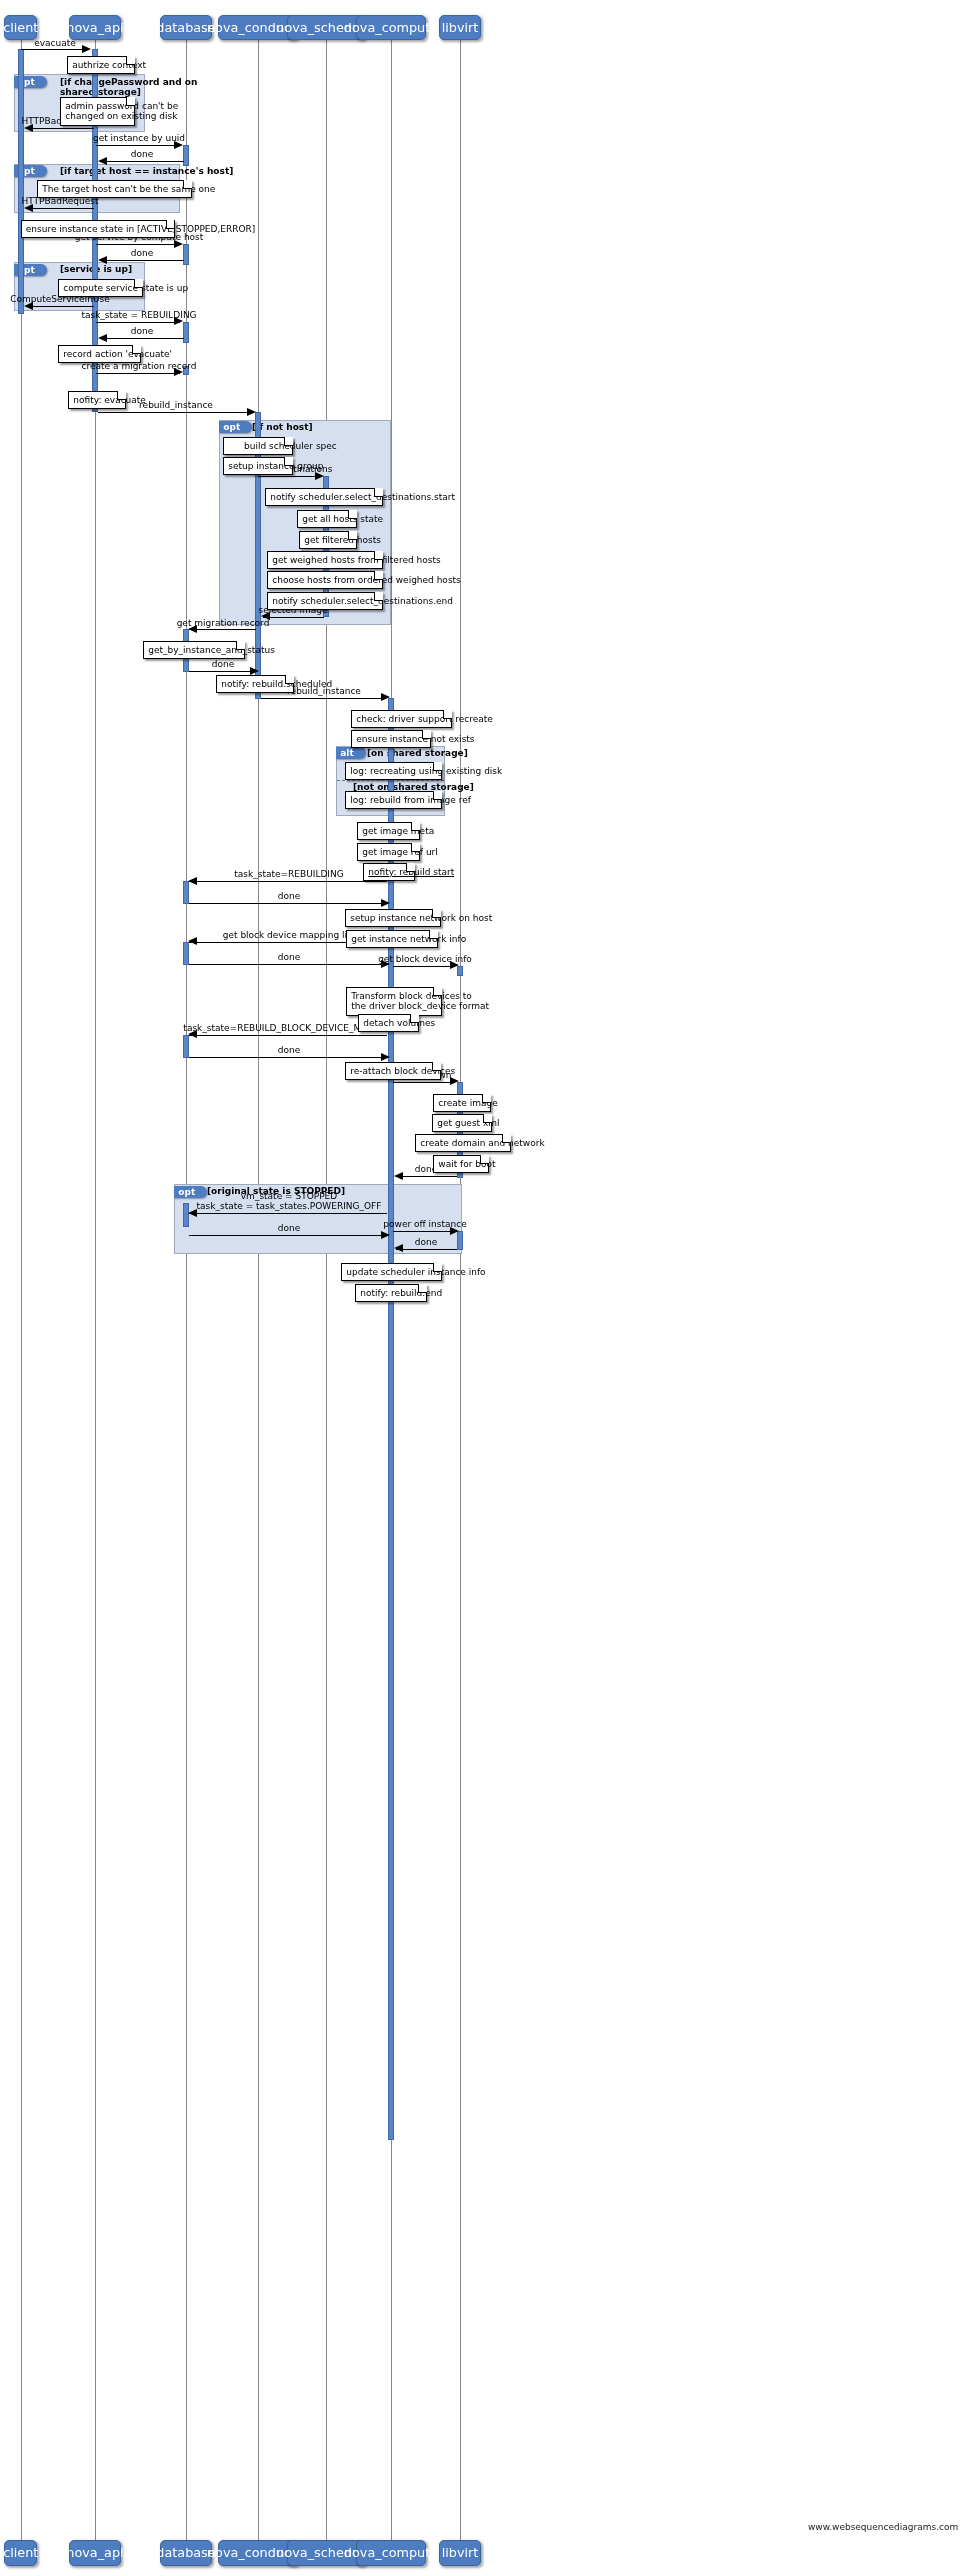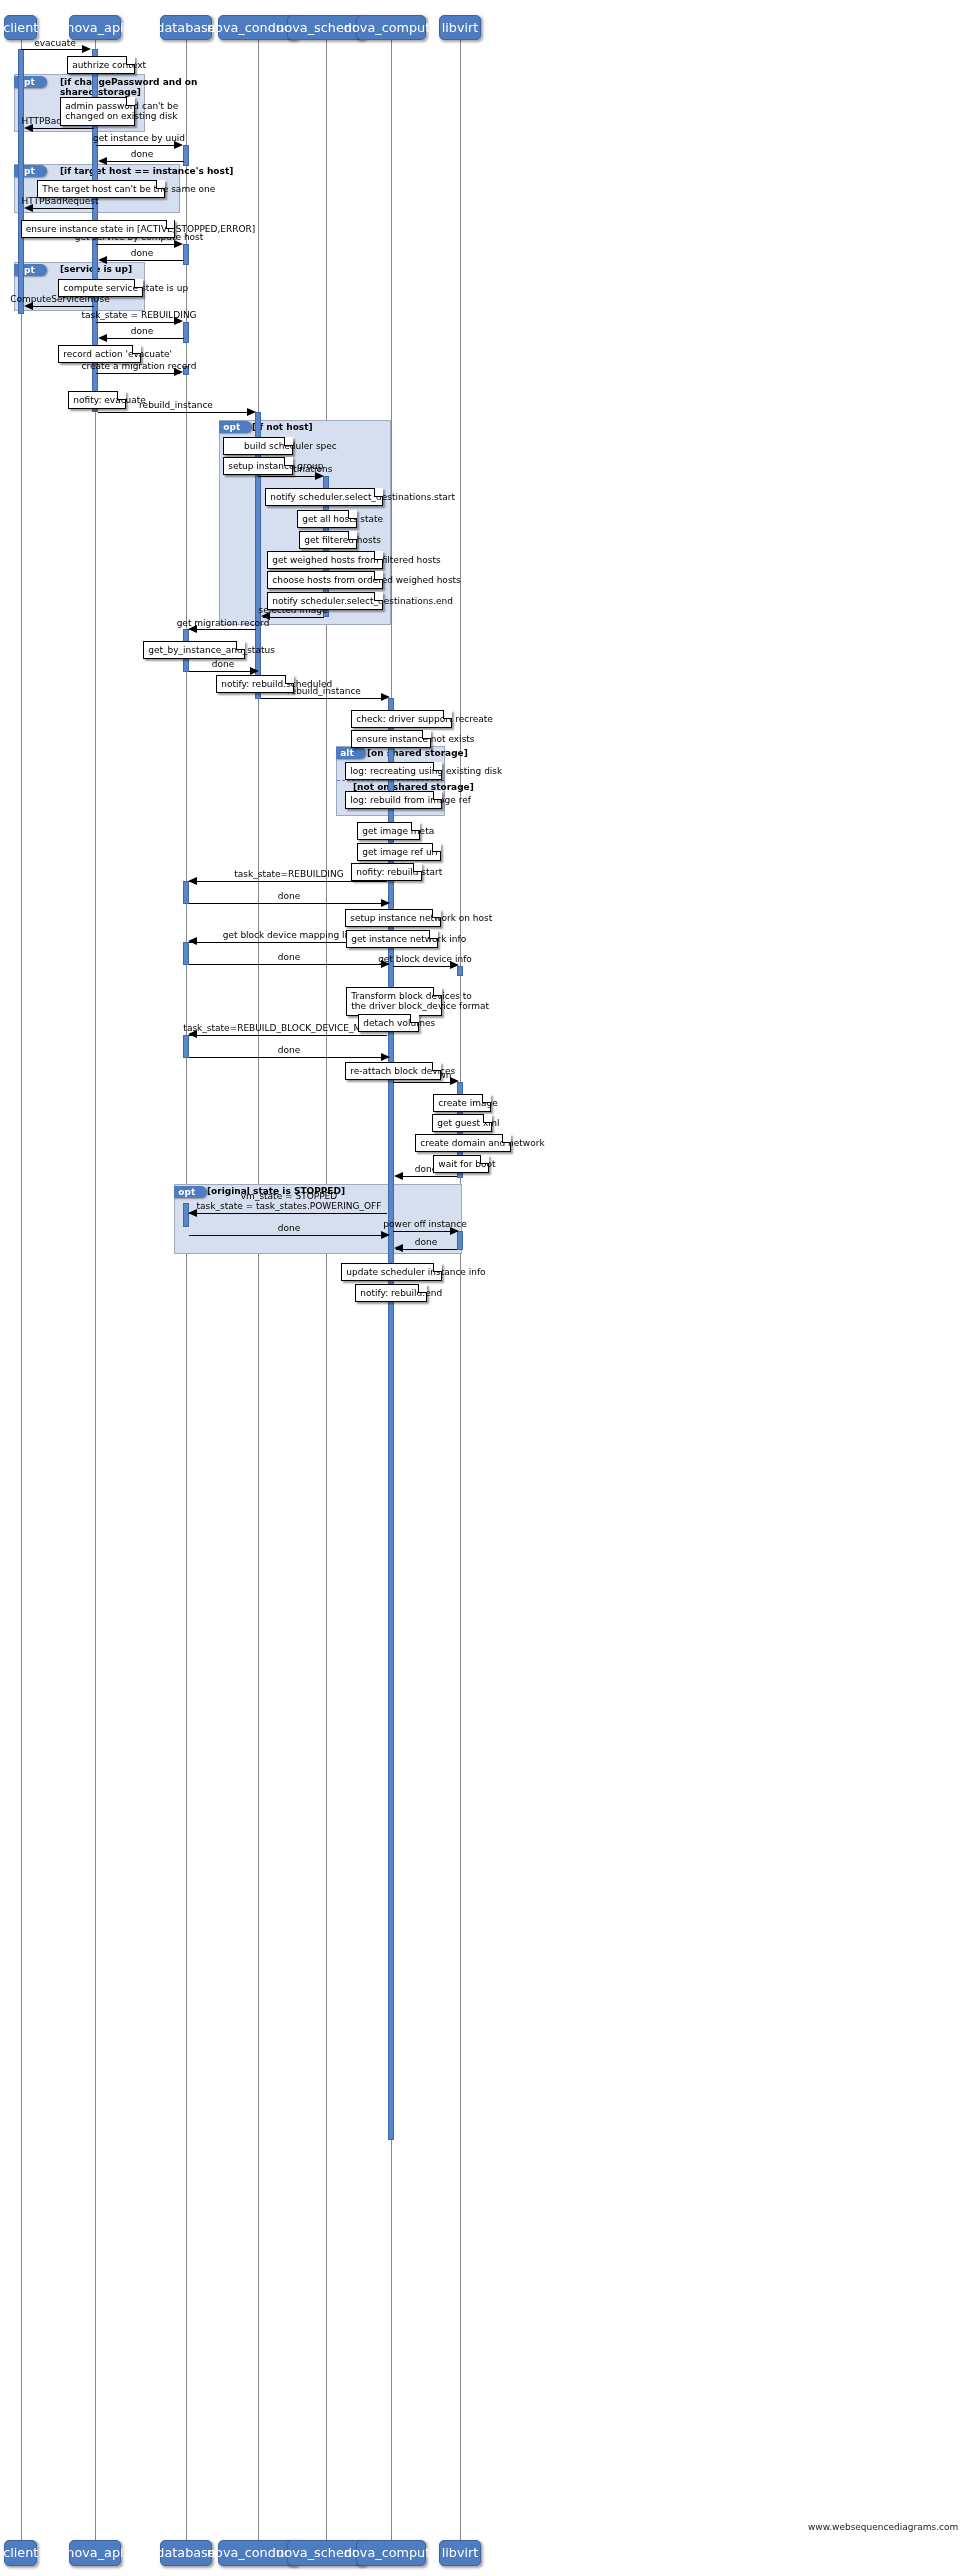--- a/index.html
+++ b/index.html
@@ -274,21 +274,21 @@
   <div class="arrow r" style="left:450px; top:1227px;"></div>
   <div class="mlabel" style="left:425px; top:1219px;">power off instance</div>
 
   <div class="msg" style="left:396px; top:1249px; width:61px;"></div>
   <div class="arrow l" style="left:394px; top:1244px;"></div>
   <div class="mlabel" style="left:426px; top:1237px;">done</div>
 
   <div class="note" style="left:67px;  top:56px;  width:68px;">authrize context</div>
   <div class="note" style="left:60px;  top:97px; width:75px;">admin password can't be
 changed on existing disk</div>
-  <div class="note" style="left:37px;  top:180px; width:128px;text-align:center;">The target host can't be the same one</div>
+  <div class="note" style="left:37px;  top:180px; width:155px;text-align:center;">The target host can't be the same one</div>
   <div class="note" style="left:20.5px;  top:220px; width:154px;">ensure instance state in [ACTIVE,STOPPED,ERROR]</div>
   <div class="note" style="left:58px;  top:279px; width:85px;">compute service state is up</div>
   <div class="note" style="left:58px;  top:345px; width:83px;">record action 'evacuate'</div>
   <div class="note" style="left:68px;  top:391px; width:58px;">nofity: evacuate</div>
 
   <div class="note" style="left:223px; top:437px; width:70px;padding-left:20px;">build scheduler spec</div>
   <div class="note" style="left:223px; top:457px; width:70px;">setup instance group</div>
   <div class="note" style="left:265px; top:488px; width:118px;">notify scheduler.select_destinations.start</div>
   <div class="note" style="left:297px; top:510px; width:60px;">get all hosts state</div>
   <div class="note" style="left:299px; top:531px; width:58px;">get filtered hosts</div>
@@ -297,22 +297,22 @@
   <div class="note" style="left:267px; top:592px; width:116px;">notify scheduler.select_destinations.end</div>
 
   <div class="note" style="left:143px; top:641px; width:102px;">get_by_instance_and_status</div>
   <div class="note" style="left:216px; top:675px; width:78px;">notify: rebuild.scheduled</div>
 
   <div class="note" style="left:351px; top:710px; width:101px;">check: driver support recreate</div>
   <div class="note" style="left:351px; top:730px; width:80px;">ensure instance not exists</div>
   <div class="note" style="left:345px; top:762px; width:97px;">log: recreating using existing disk</div>
   <div class="note" style="left:345px; top:791px; width:97px;">log: rebuild from image ref</div>
   <div class="note" style="left:357px; top:822px; width:63px;">get image meta</div>
-  <div class="note" style="left:357px; top:843px; width:84px;">get image ref url</div>
-  <div class="note" style="left:351px; top:863px; width:71px;">nofity: rebuild start</div>
+  <div class="note" style="left:357px; top:843px; width:63px;">get image ref url</div>
+  <div class="note" style="left:363px; top:863px; width:52px;text-decoration:underline;">nofity: rebuild start</div>
   <div class="note" style="left:345px; top:909px; width:96px;">setup instance network on host</div>
   <div class="note" style="left:346px; top:930px; width:92px;">get instance network info</div>
   <div class="note" style="left:346px; top:987px; width:96px;">Transform block devices to
 the driver block_device format</div>
   <div class="note" style="left:358px; top:1014px; width:61px;">detach volumes</div>
   <div class="note" style="left:345px; top:1062px; width:96px;">re-attach block devices</div>
 
   <div class="note" style="left:433px; top:1094px; width:58px;">create image</div>
   <div class="note" style="left:432px; top:1114px; width:60px;">get guest xml</div>
   <div class="note" style="left:415px; top:1134px; width:96px;">create domain and network</div>

